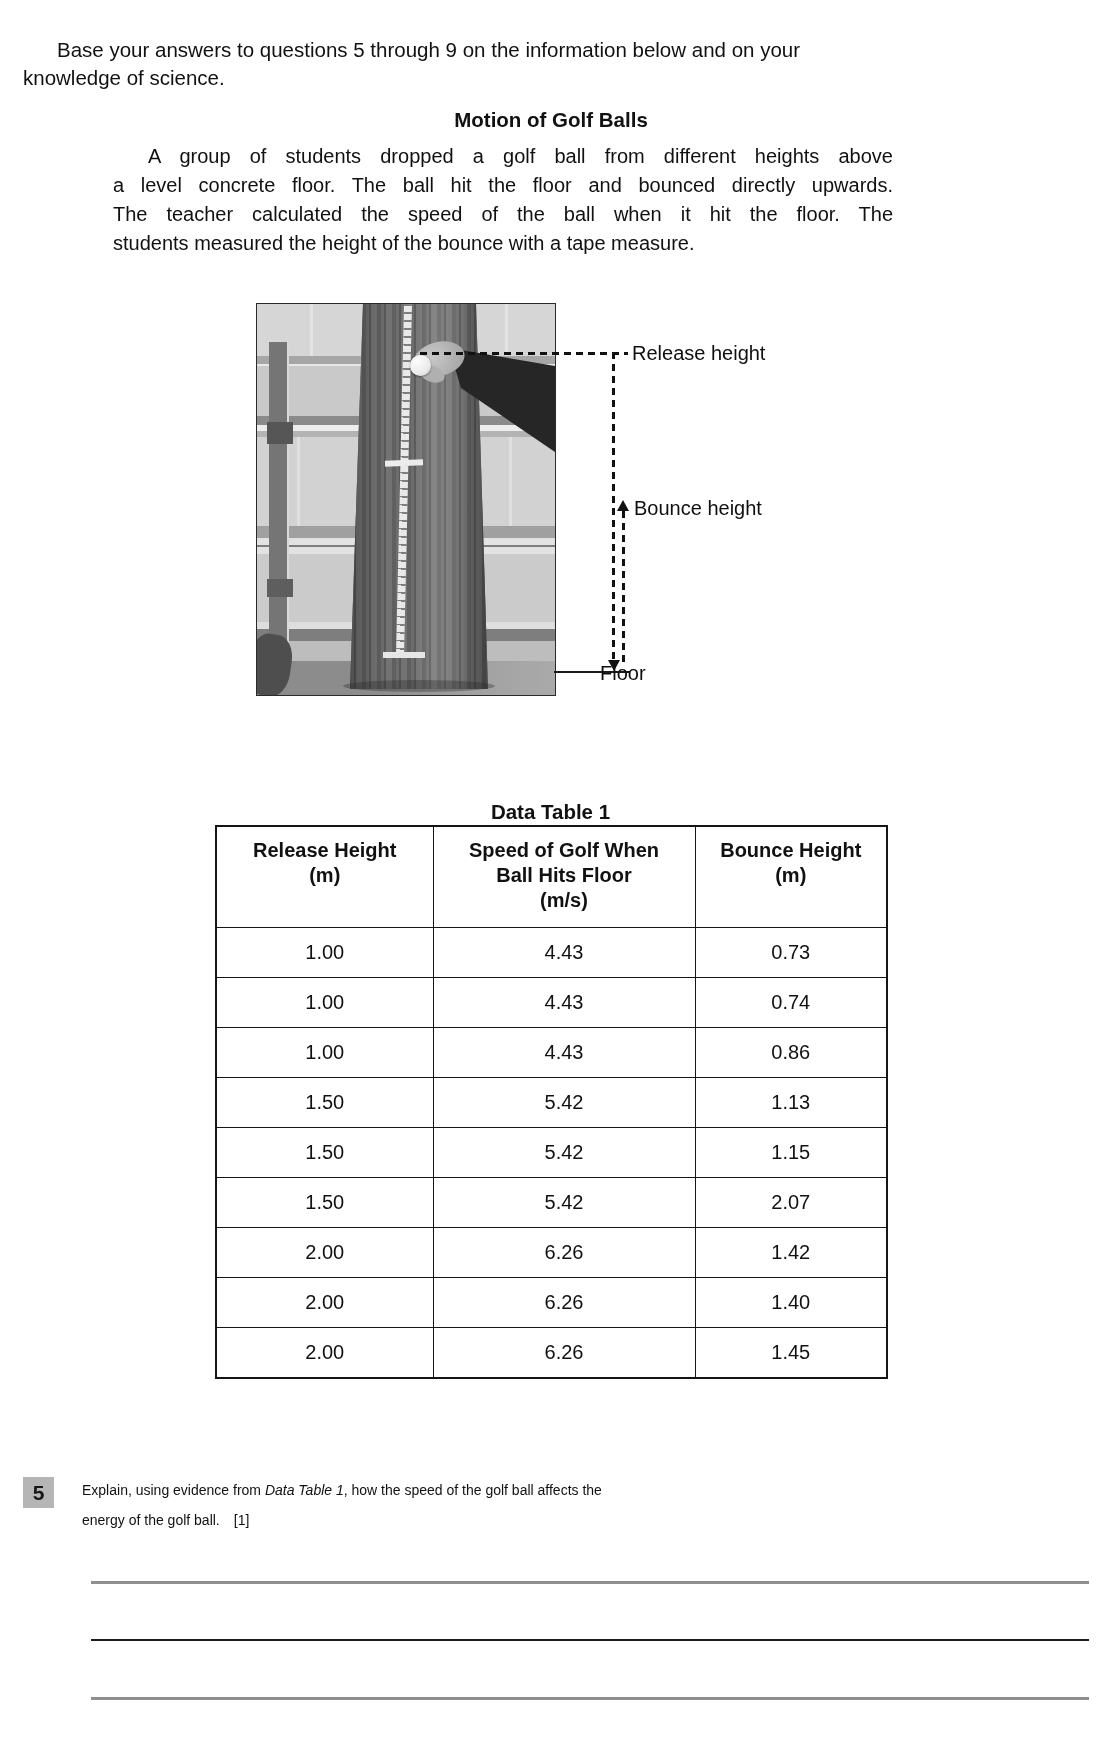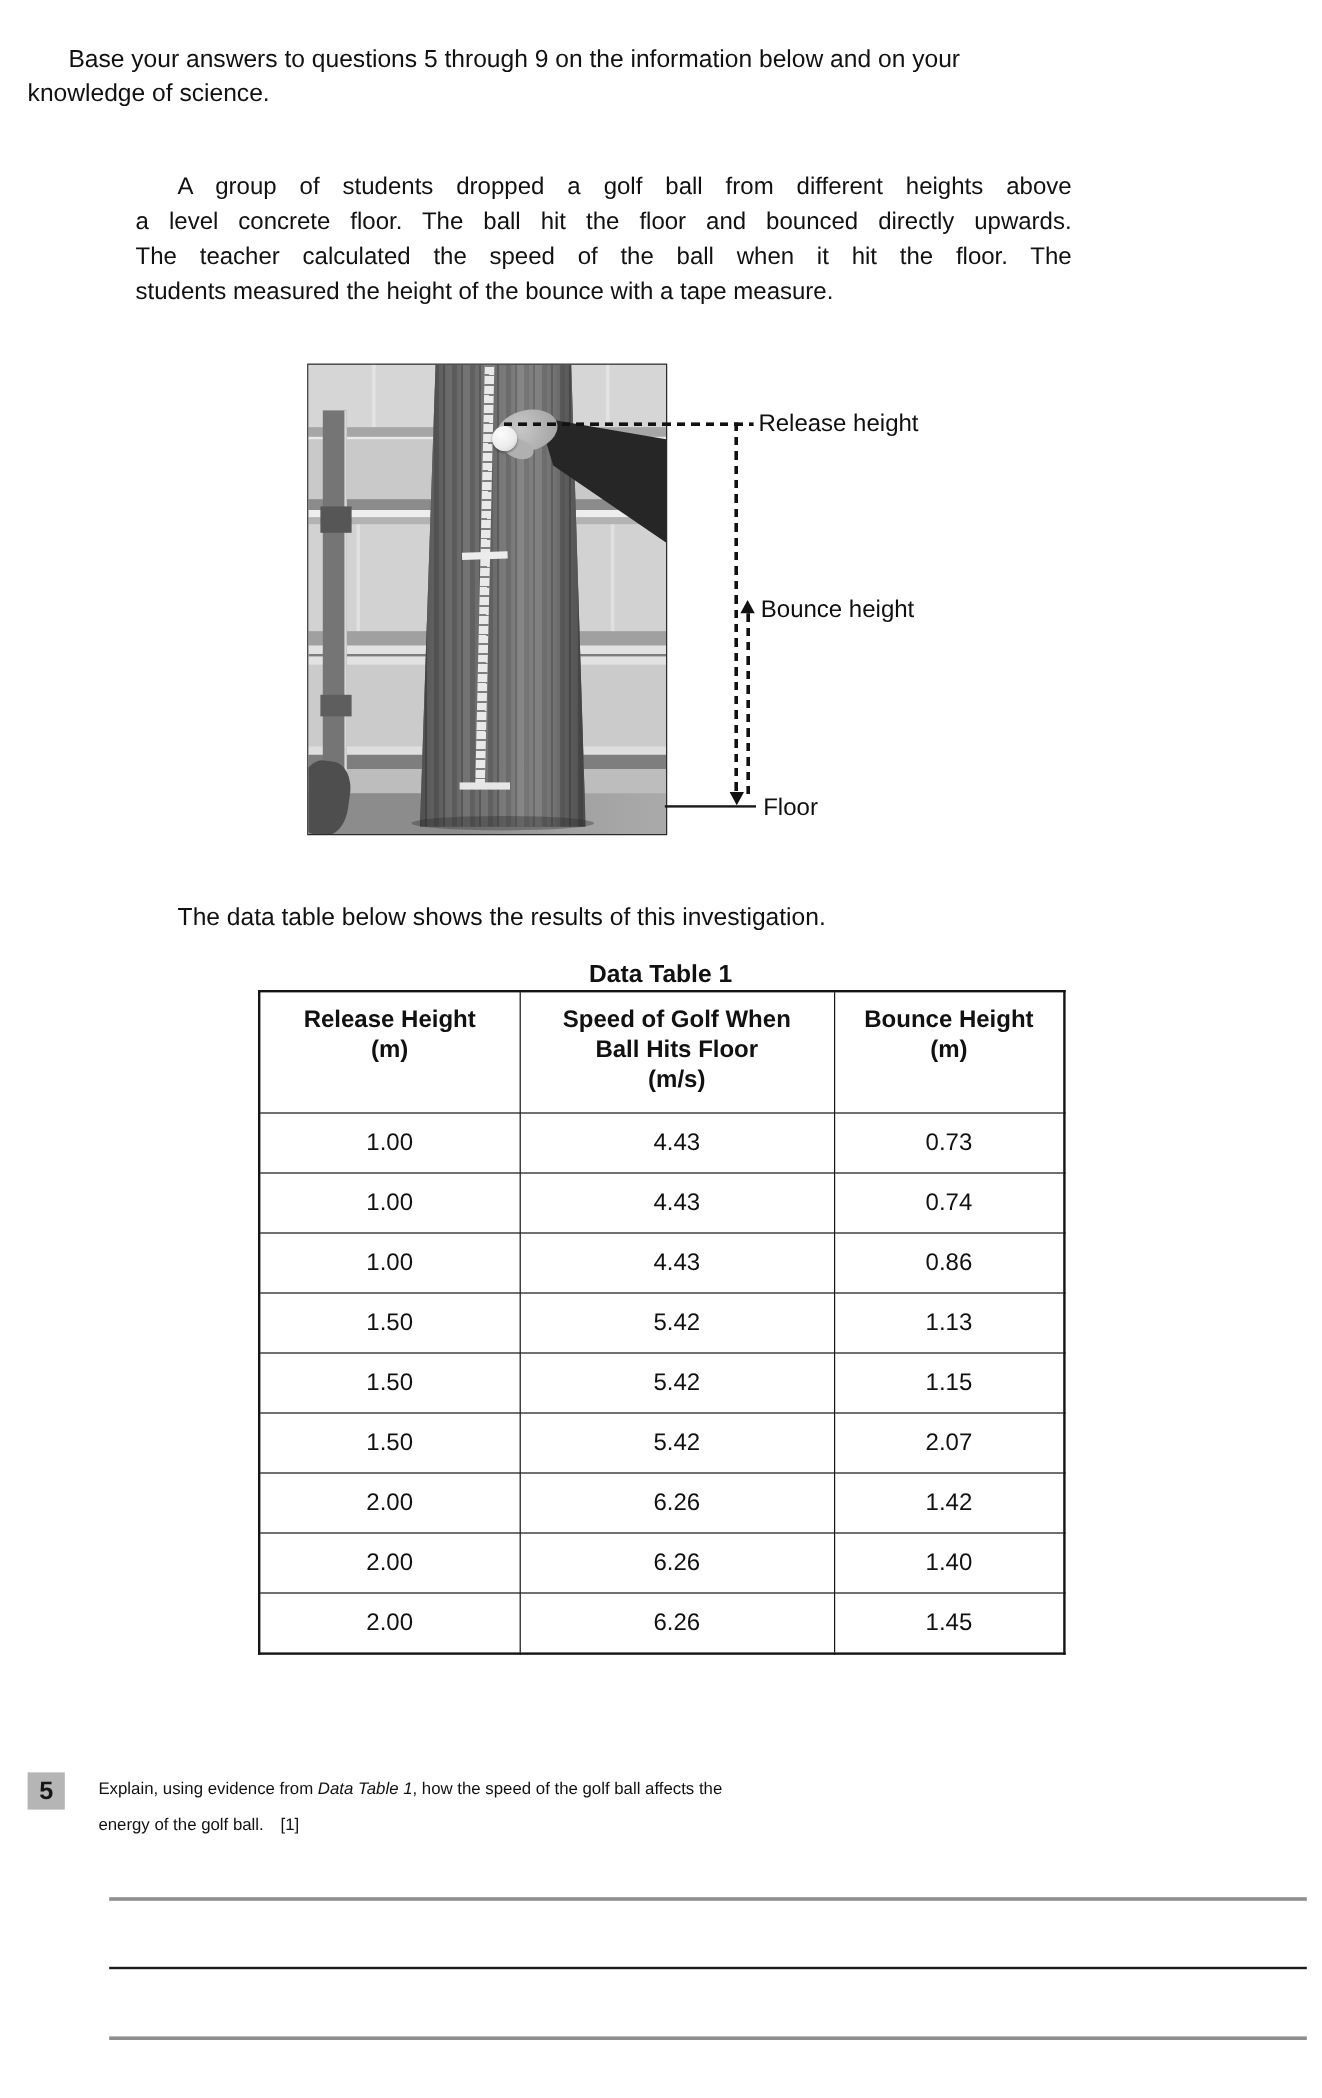--- a/index.html
+++ b/index.html
@@ -56,20 +56,21 @@
   .ans-black{position:absolute;left:91px;width:998px;height:2px;background:#1c1c1c;}
 </style>
 </head>
 <body>
 
 <div id="page">
 
   <div class="abs txt" style="left:23px;top:36px;text-indent:34px;">Base your answers to questions 5 through 9 on the information below and on your</div>
   <div class="abs txt" style="left:23px;top:64px;">knowledge of science.</div>
 
+  <div class="abs txt bold" style="left:0;top:106px;width:1102px;text-align:center;white-space:normal;">Motion of Golf Balls</div>
 
   <div class="passage-line jl indent" style="top:142px;">A group of students dropped a golf ball from different heights above</div>
   <div class="passage-line jl" style="top:171px;">a level concrete floor. The ball hit the floor and bounced directly upwards.</div>
   <div class="passage-line" style="top:229px;">students measured the height of the bounce with a tape measure.</div>
   <div class="passage-line jl" style="top:200px;">The teacher calculated the speed of the ball when it hit the floor. The</div>
 
   <div id="photo">
 
     <div class="abs" style="left:0;top:0;width:298px;height:52px;background:#d6d6d6;"></div>
     <div class="abs" style="left:53px;top:0;width:3px;height:52px;background:#e3e3e3;"></div>
@@ -126,23 +127,22 @@
 
   <div class="abs hdash" style="left:420px;top:352px;width:208px;"></div>
   <div class="abs vdash" style="left:612px;top:352px;height:310px;"></div>
   <div class="abs arrow-down" style="left:608px;top:660px;"></div>
   <div class="abs vdash" style="left:622px;top:511px;height:153px;"></div>
   <div class="abs arrow-up" style="left:617px;top:500px;"></div>
   <div class="abs" style="left:554px;top:671px;width:76px;height:2px;background:#1a1a1a;"></div>
 
   <div class="abs fig-label" style="left:632px;top:341px;">Release height</div>
   <div class="abs fig-label" style="left:634px;top:496px;">Bounce height</div>
-  <div class="abs fig-label" style="left:636px;top:661px;">Floor</div>
-
-  <div class="abs txt" style="left:148px;top:751px;">The data table below shows the results of this investigation.</div>
+  <div class="abs fig-label" style="left:600px;top:661px;">Floor</div>
+
 
   <div class="abs txt bold" style="left:215px;top:798px;width:671px;text-align:center;">Data Table 1</div>
 
   <table id="dtable">
     <colgroup>
         <col style="width:217px">
         <col style="width:262px">
         <col style="width:192px">
       </colgroup>
     <thead>

